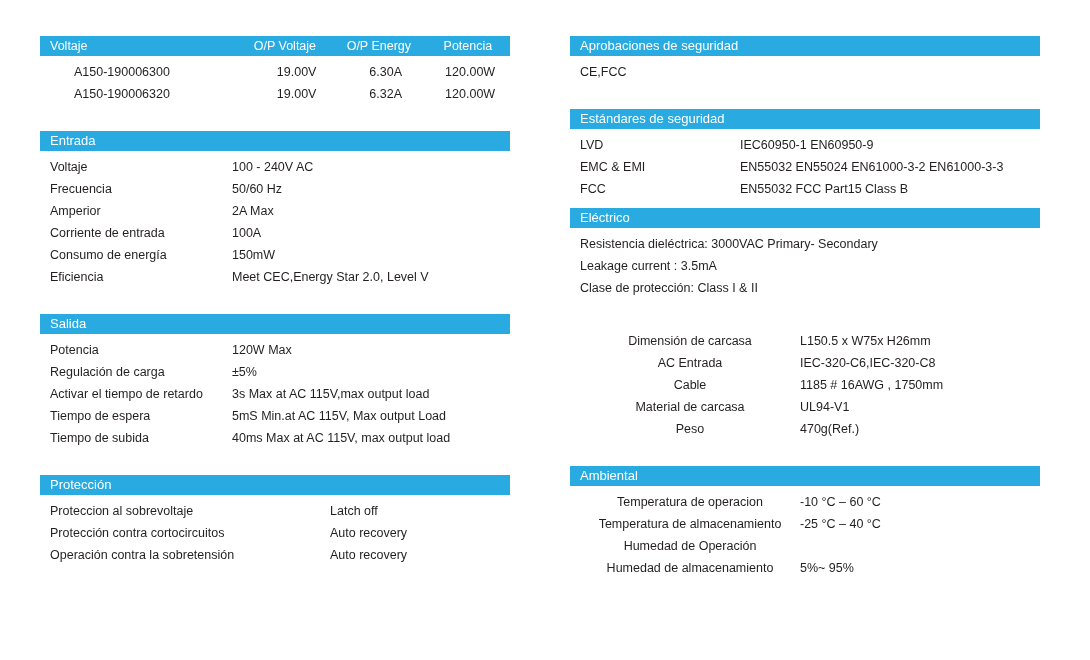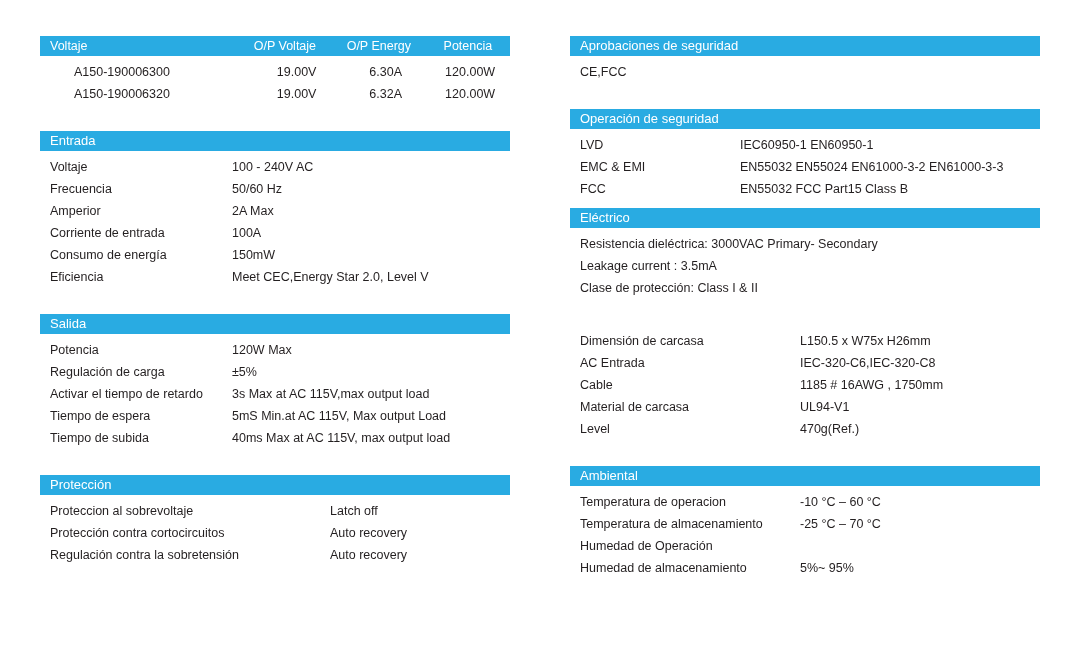--- a/index.html
+++ b/index.html
@@ -87,21 +87,21 @@
   .lc .val { width: 278px; }
 
   
   .pc .lbl { width: 290px; }
   .pc .val { width: 180px; }
 
   
   .rc .lbl { width: 170px; }
   .rc .val { width: 300px; }
 
-  .rc2 .lbl { width: 230px; }
+  .rc2 .lbl { width: 230px; text-align: center; }
   .rc2 .val { width: 240px; }
 
   .plain {
     padding: 5px 0 0 10px;
     line-height: 22px;
   }
   .sub-gap { height: 8px; }
 </style>
 </head>
 <body>
@@ -195,41 +195,41 @@
         <div class="rows">
           <div class="row">
             <div class="lbl">Proteccion al sobrevoltaje</div>
             <div class="val">Latch off</div>
           </div>
           <div class="row">
             <div class="lbl">Protección contra cortocircuitos</div>
             <div class="val">Auto recovery</div>
           </div>
           <div class="row">
-            <div class="lbl">Regulación contra la sobretensión</div>
+            <div class="lbl">Operación contra la sobretensión</div>
             <div class="val">Auto recovery</div>
           </div>
         </div>
       </div>
 
     </div>
 
     <div class="col">
 
       <div class="block">
         <div class="bar">Aprobaciones de seguridad</div>
         <div class="plain">CE,FCC</div>
       </div>
 
       <div class="block tight rc">
-        <div class="bar">Operación de seguridad</div>
+        <div class="bar">Estándares de seguridad</div>
         <div class="rows">
           <div class="row">
             <div class="lbl">LVD</div>
-            <div class="val">IEC60950-1 EN60950-1</div>
+            <div class="val">IEC60950-1 EN60950-9</div>
           </div>
           <div class="row">
             <div class="lbl">EMC &amp; EMI</div>
             <div class="val">EN55032 EN55024 EN61000-3-2 EN61000-3-3</div>
           </div>
           <div class="row">
             <div class="lbl">FCC</div>
             <div class="val">EN55032 FCC Part15 Class B</div>
           </div>
         </div>
@@ -264,36 +264,36 @@
           </div>
           <div class="row">
             <div class="lbl">Cable</div>
             <div class="val">1185 # 16AWG , 1750mm</div>
           </div>
           <div class="row">
             <div class="lbl">Material de carcasa</div>
             <div class="val">UL94-V1</div>
           </div>
           <div class="row">
-            <div class="lbl">Level</div>
+            <div class="lbl">Peso</div>
             <div class="val">470g(Ref.)</div>
           </div>
         </div>
       </div>
 
       <div class="block tight rc2">
         <div class="bar">Ambiental</div>
         <div class="rows">
           <div class="row">
             <div class="lbl">Temperatura de operacion</div>
             <div class="val">-10 °C – 60 °C</div>
           </div>
           <div class="row">
             <div class="lbl">Temperatura de almacenamiento</div>
-            <div class="val">-25 °C – 70 °C</div>
+            <div class="val">-25 °C – 40 °C</div>
           </div>
           <div class="row">
             <div class="lbl">Humedad de Operación</div>
           </div>
           <div class="row">
             <div class="lbl">Humedad de almacenamiento</div>
             <div class="val">5%~ 95%</div>
           </div>
         </div>
       </div>

